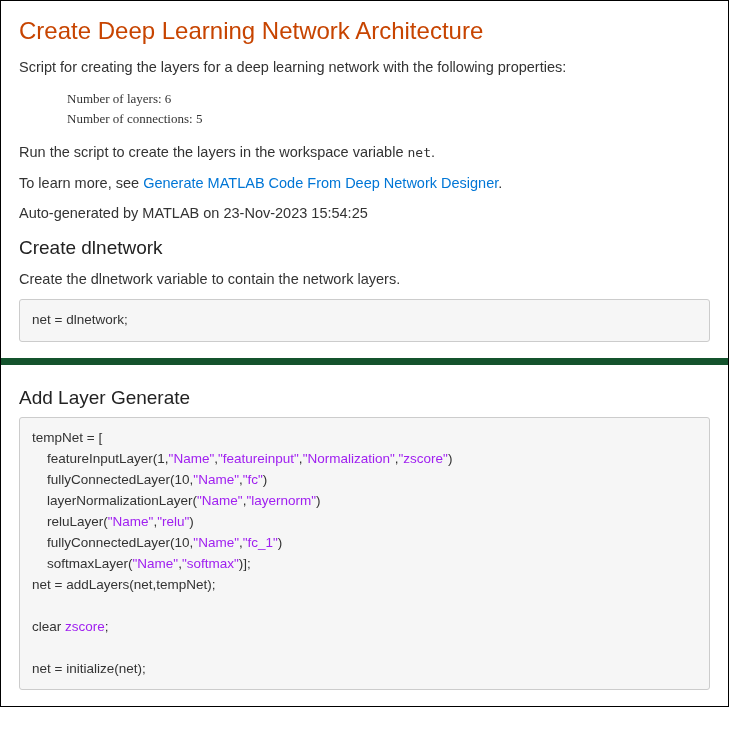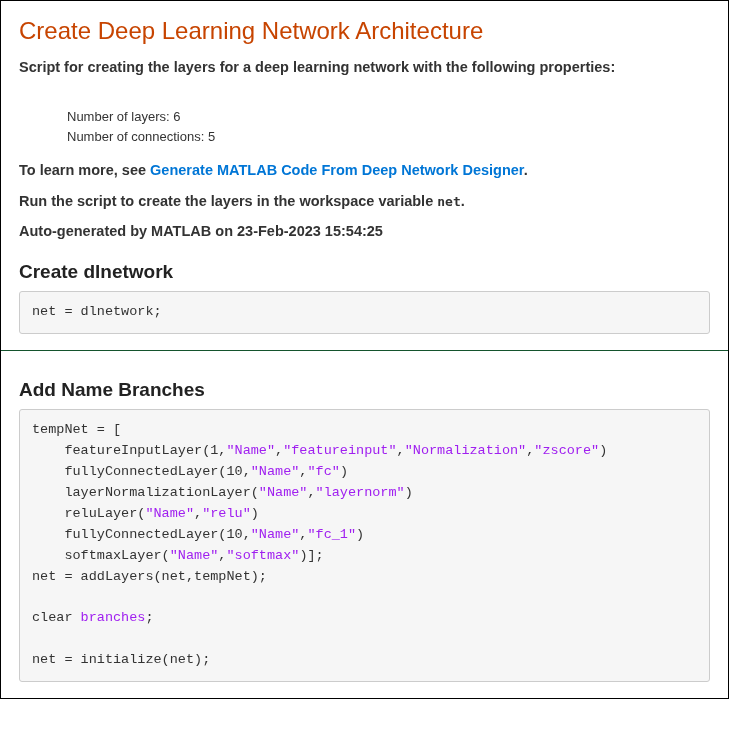--- a/index.html
+++ b/index.html
@@ -8,102 +8,102 @@
     font-family: Arial, Helvetica, sans-serif;
     background: #fff;
     color: #333;
     width: 729px;
   }
   .doc {
     border: 1px solid #000;
   }
   .section {
     padding: 8px 18px 12px 18px;
-    border-bottom: 1px solid #14532d;
+    border-bottom: 7px solid #14532d;
   }
   .section:last-child { border-bottom: none; }
   h1.title {
     color: #c74400;
     font-weight: 400;
     font-size: 24px;
     margin: 8px 0 12px 0;
   }
   p {
     font-size: 14.5px;
     margin: 10px 0;
     line-height: 1.4;
-    font-weight: bold;
   }
   .pre-props {
-    font-family: Liberation Sans, sans-serif;
+    font-family: Liberation Serif, serif;
     font-size: 13px;
     white-space: pre;
-    margin: 30px 0 14px 48px;
+    margin: 12px 0 14px 48px;
     line-height: 1.5;
   }
   code.inline {
     font-family: "Menlo","Consolas",monospace;
     font-size: 13px;
   }
   a.link {
     color: #0076d6;
     text-decoration: none;
   }
   h2.heading {
     font-size: 19px;
-    font-weight: bold;
-    margin: 20px 0 4px 0;
+    font-weight: normal;
+    margin: 14px 0 4px 0;
     color: #222;
   }
   pre.codeblock {
     background: #f6f6f6;
     border: 1px solid #ccc;
     border-radius: 3px;
     padding: 10px 12px;
-    font-family: Liberation Mono, monospace;
+    font-family: Liberation Sans, sans-serif;
     font-size: 13.5px;
     line-height: 1.55;
     overflow-x: auto;
     margin: 8px 0 4px 0;
     white-space: pre;
   }
   .str { color: #a020f0; }
   .cmt { color: #228B22; }
 </style>
 </head>
 <body>
 
 <div class="doc">
 
   <div class="section">
     <h1 class="title">Create Deep Learning Network Architecture</h1>
     <p>Script for creating the layers for a deep learning network with the following properties:</p>
     <div class="pre-props"><span>Number of layers: 6</span>
 <span>Number of connections: 5</span></div>
     <p>
+      <span>Run the script to create the layers in the workspace variable </span><code class="inline">net</code><span>.</span>
+    </p>
+    <p>
       <span>To learn more, see </span><a href="#" class="link">Generate MATLAB Code From Deep Network Designer</a><span>.</span>
     </p>
-    <p>
-      <span>Run the script to create the layers in the workspace variable </span><code class="inline">net</code><span>.</span>
-    </p>
-    <p>Auto-generated by MATLAB on 23-Feb-2023 15:54:25</p>
+    <p>Auto-generated by MATLAB on 23-Nov-2023 15:54:25</p>
 
     <h2 class="heading">Create dlnetwork</h2>
+    <p>Create the dlnetwork variable to contain the network layers.</p>
     <pre class="codeblock">net = dlnetwork;</pre>
   </div>
 
   <div class="section">
-    <h2 class="heading">Add Name Branches</h2>
+    <h2 class="heading">Add Layer Generate</h2>
     <pre class="codeblock" id="code-add-layers">tempNet = [
     featureInputLayer(1,<span class="str">"Name"</span>,<span class="str">"featureinput"</span>,<span class="str">"Normalization"</span>,<span class="str">"zscore"</span>)
     fullyConnectedLayer(10,<span class="str">"Name"</span>,<span class="str">"fc"</span>)
     layerNormalizationLayer(<span class="str">"Name"</span>,<span class="str">"layernorm"</span>)
     reluLayer(<span class="str">"Name"</span>,<span class="str">"relu"</span>)
     fullyConnectedLayer(10,<span class="str">"Name"</span>,<span class="str">"fc_1"</span>)
     softmaxLayer(<span class="str">"Name"</span>,<span class="str">"softmax"</span>)];
 net = addLayers(net,tempNet);
 
-clear <span class="str">branches</span>;
+clear <span class="str">zscore</span>;
 
 net = initialize(net);</pre>
   </div>
 
 </div>
 
 </body></html>

